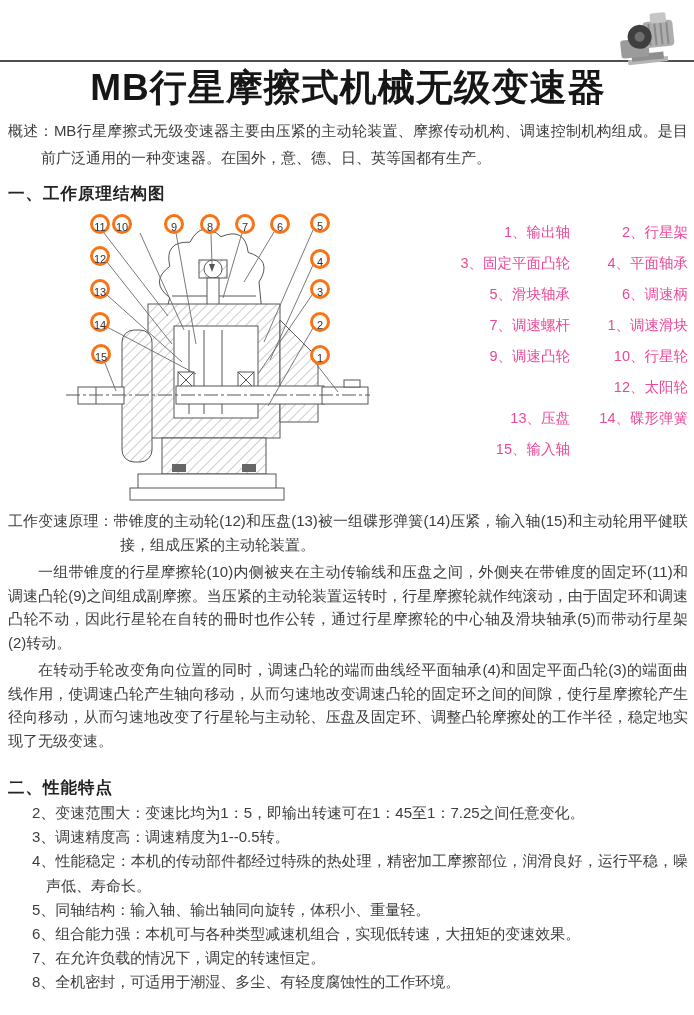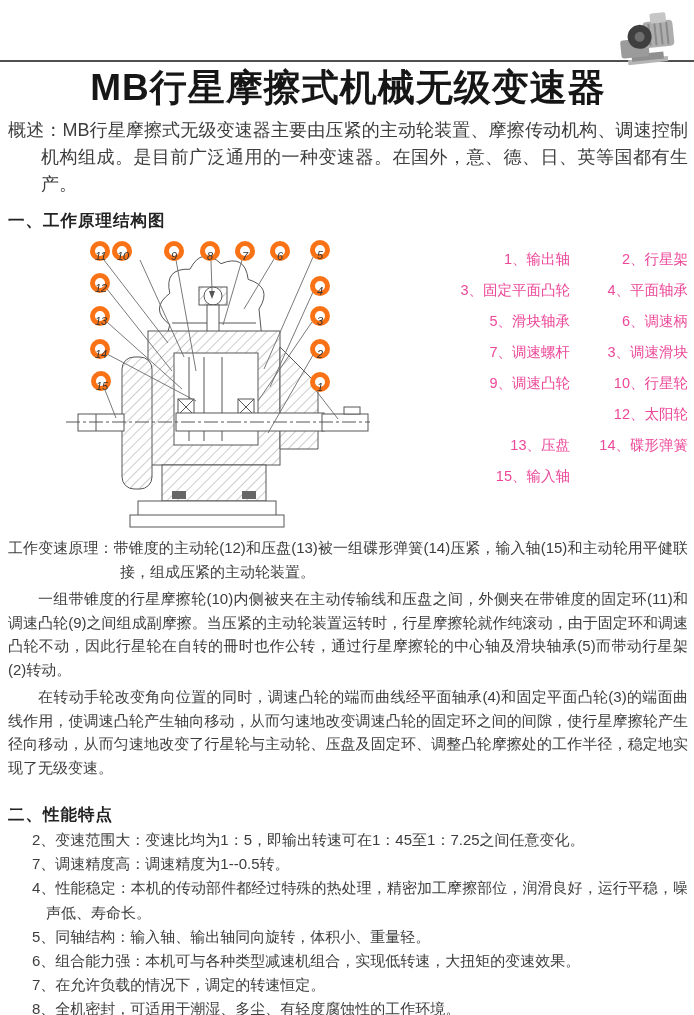--- a/index.html
+++ b/index.html
@@ -9,30 +9,30 @@
     color:#3a3a3a;
   }
   .page{padding:0 6px 0 8px;position:relative;}
   
   .masthead{position:relative;height:60px;border-bottom:2px solid #4f4f4f;margin:0 -6px 0 -8px;}
   .photo{position:absolute;right:12px;top:10px;width:68px;height:62px;z-index:2;}
   
   .title{margin:3px 0 0 0;text-align:center;font-size:37px;line-height:45px;
     font-weight:bold;color:#161616;letter-spacing:1px;}
   
-  .overview{margin:7px 0 0 0;font-size:18px;line-height:27px;text-align:justify;
+  .overview{margin:7px 0 0 0;font-size:15px;line-height:27px;text-align:justify;
     padding-left:33px;text-indent:-33px;color:#3d3d3d;}
   
   .sec-h{font-size:16.5px;font-weight:bold;color:#222;margin:12px 0 0 0;line-height:20px;letter-spacing:1px;}
   .sec-h2{margin-top:25px;}
   
   .diagram{position:relative;height:300px;margin-top:5px;}
   .drawing{position:absolute;left:18px;top:0;}
-  .callout{position:absolute;width:20px;height:20px;border:5px solid #f97316;border-radius:50%;
-    background:#fff;font-size:11px;line-height:20px;text-align:center;color:#333;box-sizing:border-box;font-style:italic;}
+  .callout{position:absolute;width:20px;height:20px;border:3px solid #f97316;border-radius:50%;
+    background:#fff;font-size:11px;line-height:20px;text-align:center;color:#333;box-sizing:border-box;}
   .parts{position:absolute;left:412px;top:9px;right:0;font-size:14.5px;color:#ec4899;text-align:right;}
   .prow{display:flex;height:31px;align-items:center;}
   .pcell-l{width:150px;}
   .pcell-r{flex:1;}
   
   .principle{margin-top:1px;font-size:15px;color:#3d3d3d;}
   .principle p{margin:0 0 4px 0;line-height:23.5px;text-align:justify;}
   .pr1{padding-left:112px;text-indent:-112px;}
   .ind{text-indent:30px;}
   
@@ -159,21 +159,21 @@
       <div class="prow">
         <span class="pcell-l">3、固定平面凸轮</span>
         <span class="pcell-r">4、平面轴承</span>
       </div>
       <div class="prow">
         <span class="pcell-l">5、滑块轴承</span>
         <span class="pcell-r">6、调速柄</span>
       </div>
       <div class="prow">
         <span class="pcell-l">7、调速螺杆</span>
-        <span class="pcell-r">3、调速滑块</span>
+        <span class="pcell-r">1、调速滑块</span>
       </div>
       <div class="prow">
         <span class="pcell-l">9、调速凸轮</span>
         <span class="pcell-r">10、行星轮</span>
       </div>
       <div class="prow">
         <span class="pcell-r">12、太阳轮</span>
       </div>
       <div class="prow">
         <span class="pcell-l">13、压盘</span>
@@ -189,21 +189,21 @@
   <div class="principle">
     <p class="pr1"><span>工作变速原理：</span><span>带锥度的主动轮(12)和压盘(13)被一组碟形弹簧(14)压紧，输入轴(15)和主动轮用平健联接，组成压紧的主动轮装置。</span></p>
     <p class="ind">一组带锥度的行星摩擦轮(10)内侧被夹在主动传输线和压盘之间，外侧夹在带锥度的固定环(11)和调速凸轮(9)之间组成副摩擦。当压紧的主动轮装置运转时，行星摩擦轮就作纯滚动，由于固定环和调速凸轮不动，因此行星轮在自转的冊时也作公转，通过行星摩擦轮的中心轴及滑块轴承(5)而带动行星架(2)转动。</p>
     <p class="ind">在转动手轮改变角向位置的同时，调速凸轮的端而曲线经平面轴承(4)和固定平面凸轮(3)的端面曲线作用，使调速凸轮产生轴向移动，从而匀速地改变调速凸轮的固定环之间的间隙，使行星摩擦轮产生径向移动，从而匀速地改变了行星轮与主动轮、压盘及固定环、调整凸轮摩擦处的工作半径，稳定地实现了无级变速。</p>
   </div>
 
   <h2 class="sec-h sec-h2">二、性能特点</h2>
 
   <ul class="feat">
     <li>2、变速范围大：变速比均为1：5，即输出转速可在1：45至1：7.25之间任意变化。</li>
-    <li>7、调速精度高：调速精度为1--0.5转。</li>
+    <li>3、调速精度高：调速精度为1--0.5转。</li>
     <li>4、性能稳定：本机的传动部件都经过特殊的热处理，精密加工摩擦部位，润滑良好，运行平稳，噪声低、寿命长。</li>
     <li>5、同轴结构：输入轴、输出轴同向旋转，体积小、重量轻。</li>
     <li>6、组合能力强：本机可与各种类型减速机组合，实现低转速，大扭矩的变速效果。</li>
     <li>7、在允许负载的情况下，调定的转速恒定。</li>
     <li>8、全机密封，可适用于潮湿、多尘、有轻度腐蚀性的工作环境。</li>
   </ul>
 
 </div>
 
 </body></html>

